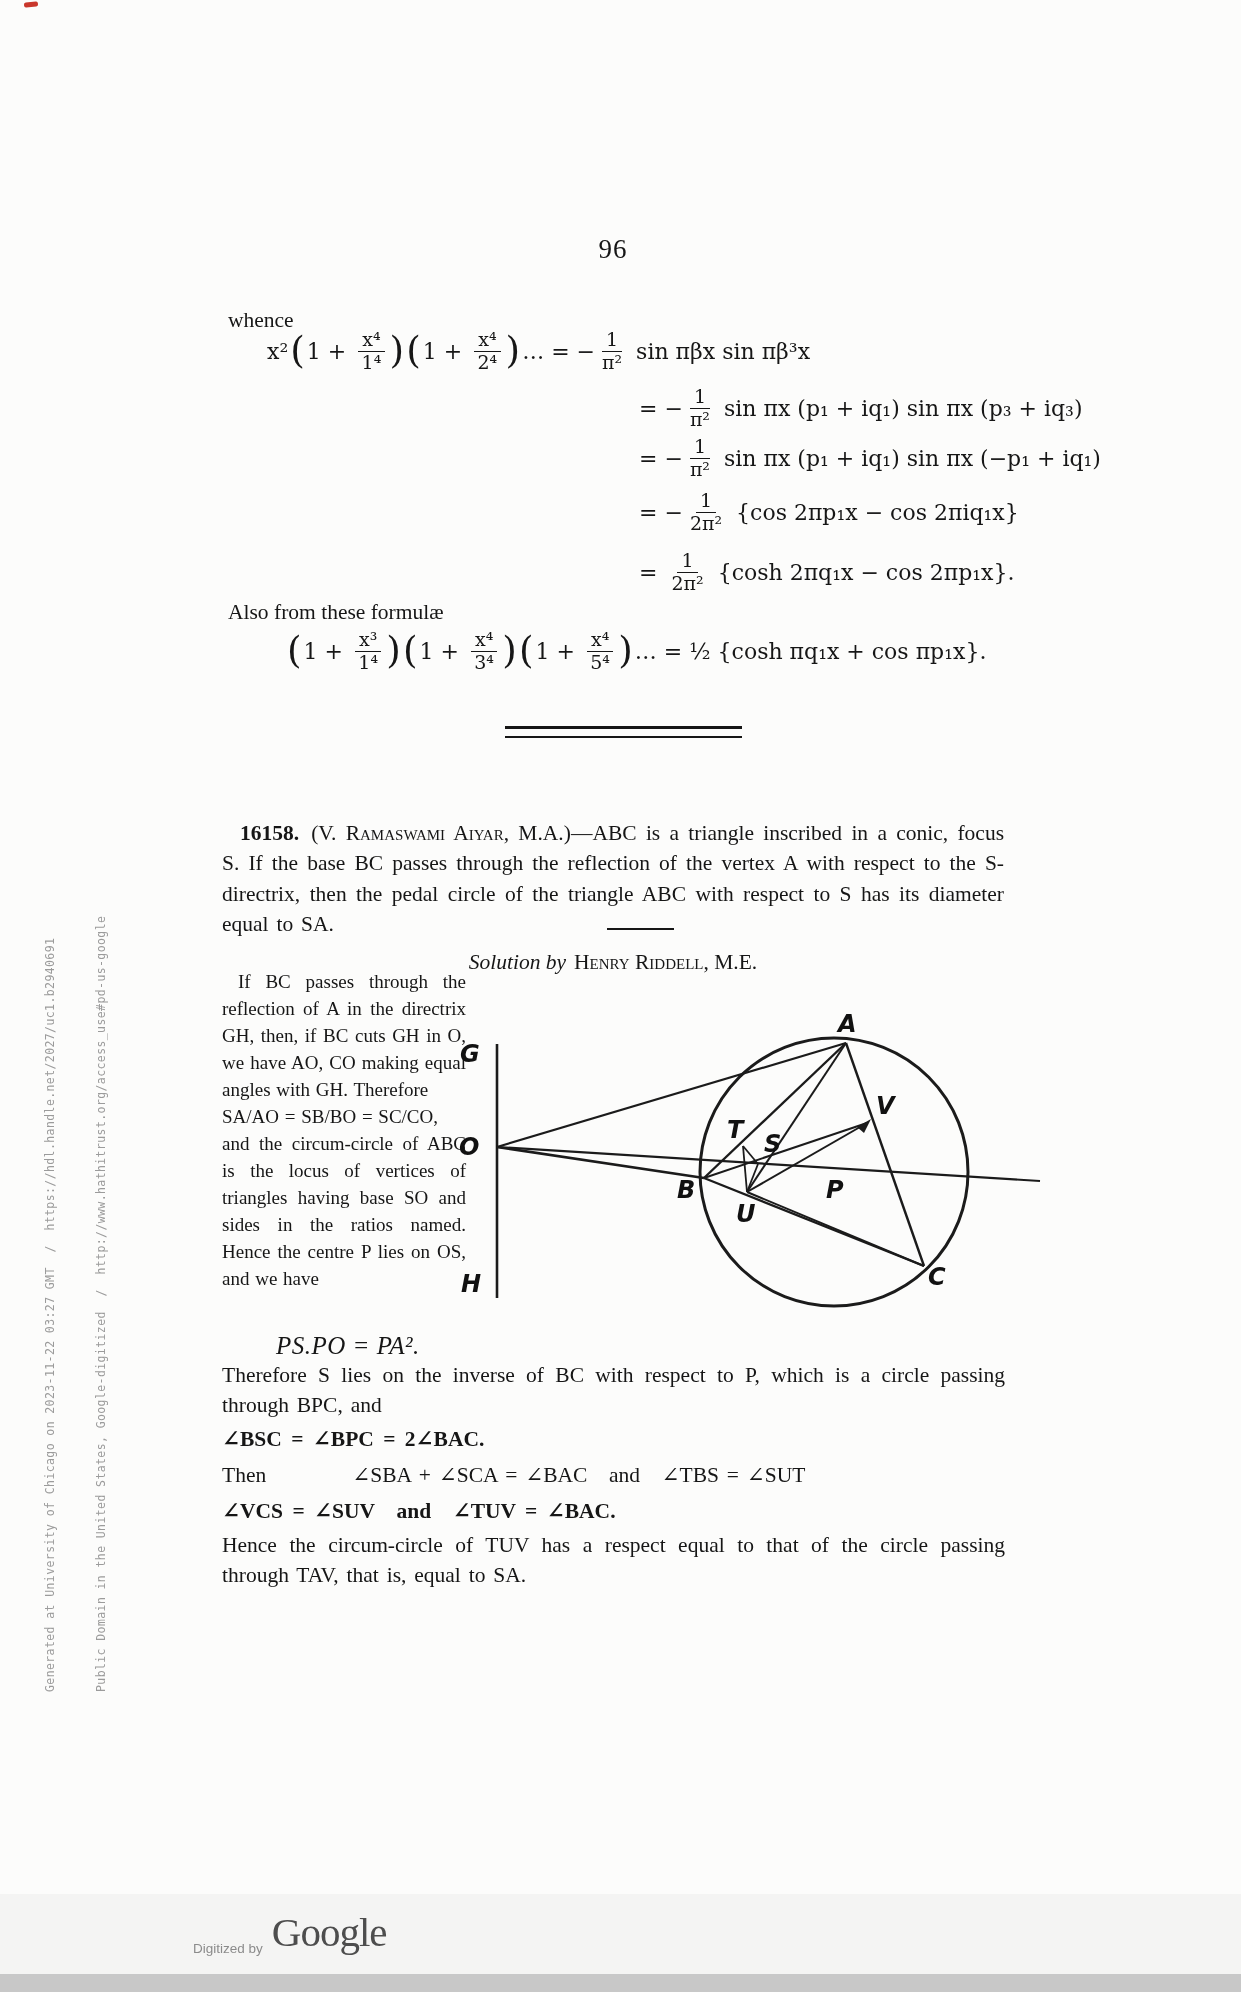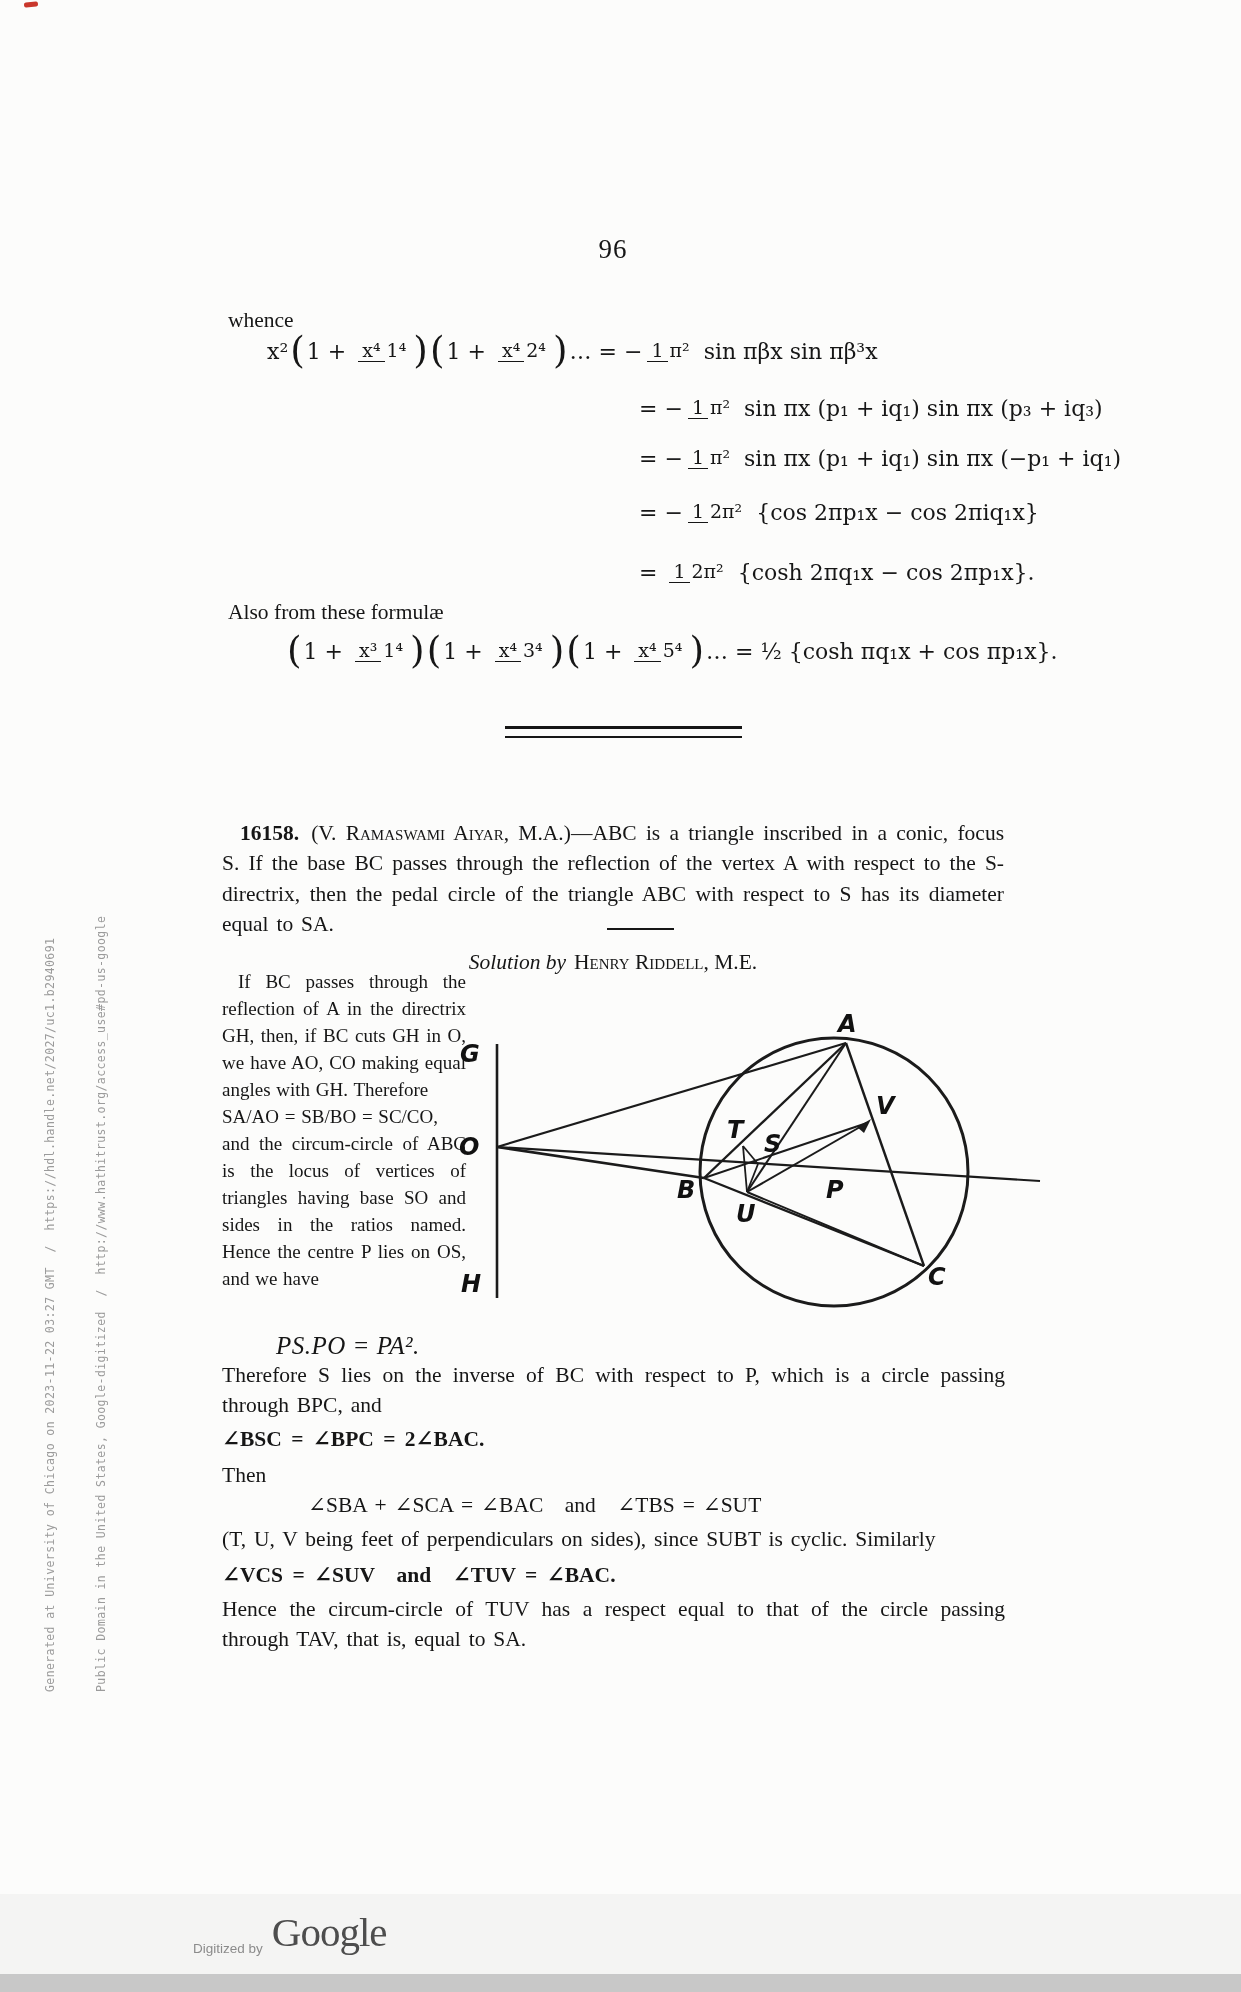--- a/index.html
+++ b/index.html
@@ -21,21 +21,21 @@
     color:#9b9b9b;white-space:pre;
   }
   
   .red-speck{left:24px;top:2px;width:14px;height:5px;background:#c9372c;border-radius:2px;transform:rotate(-6deg);}
   
   .page-number{left:222px;top:234px;width:782px;text-align:center;font-size:27px;letter-spacing:1px;}
   .plain{font-size:21.5px;}
   .math-line{display:flex;align-items:center;height:58px;font-size:22px;white-space:pre;
     font-family:"DejaVu Serif","DejaVu Sans",serif;}
   .math-line .mtx{margin:0 1px;}
-  .frac{display:inline-flex;flex-direction:row;align-items:center;vertical-align:middle;
+  .frac{display:inline-flex;flex-direction:column;align-items:center;vertical-align:middle;
     font-size:19px;line-height:1.12;margin:0 4px;}
   .frac .num{border-bottom:1.6px solid #161616;padding:0 4px;}
   .frac .den{padding:0 2px;}
   .paren{font-size:170%;font-weight:400;transform:translateY(-1px);margin:0 1px;}
   .double-rule{left:505px;top:726px;width:237px;height:7px;border-top:3px solid #161616;border-bottom:2px solid #161616;}
   .short-rule{left:607px;top:928px;width:67px;border-top:2px solid #161616;}
   .problem{left:222px;top:796px;width:782px;font-size:21.5px;line-height:30.5px;
     text-align:justify;text-indent:18px;word-spacing:2.5px;}
   .problem .num{font-weight:bold;margin-right:12px;}
   .sc{font-variant:small-caps;font-variant-caps:small-caps;}
@@ -43,21 +43,21 @@
   .solution-heading .it{font-style:italic;margin-right:8px;}
   .left-col{left:222px;top:968px;width:244px;font-size:19px;line-height:27px;word-spacing:1px;}
   .left-col p{margin:0;text-align:justify;text-indent:16px;}
   .left-col .noind{text-indent:0;}
   .col-eq{white-space:nowrap;}
   .ps-eq{left:276px;top:1332px;font-size:25px;letter-spacing:.5px;font-style:italic;}
   .cont{left:222px;top:1360px;width:783px;font-size:21.5px;line-height:30px;word-spacing:2.5px;}
   .cont p{margin:0;text-align:justify;}
   .cont .ctr{text-align:left;word-spacing:4px;font-weight:bold;}
   .mt4{margin-top:4px!important;} .mt6{margin-top:6px!important;}
-  .then-line{display:flex;margin-top:6px;flex-direction:column;}
+  .then-line{display:flex;margin-top:6px;}
   .then-line .eq{margin-left:86px;white-space:pre;}
   
   .diagram{left:452px;top:1000px;}
   .diagram line, .diagram circle{stroke:#1b1b1b;fill:none;}
   .diagram text{font-family:"DejaVu Sans","Liberation Sans",sans-serif;font-style:italic;font-weight:bold;font-size:24px;fill:#111;}
   
   .footer-band{left:0;top:1894px;width:1241px;height:98px;background:#f4f4f3;}
   .footer-strip{left:0;top:1974px;width:1241px;height:18px;background:#c8c8c8;}
   .digitized{left:193px;top:1908px;display:flex;align-items:flex-end;}
   .digitized .lbl{font-family:"Liberation Sans","DejaVu Sans",sans-serif;font-size:13.5px;color:#8b8b8b;margin-right:9px;}
@@ -142,21 +142,20 @@
   <text x="928" y="1285">C</text>
 </svg>
 
 <div class="abs cont">
   <p>Therefore S lies on the inverse of BC with respect to P, which is a circle passing through BPC, and</p>
   <div class="ctr mt4">∠BSC = ∠BPC = 2∠BAC.</div>
   <div class="then-line">
     <span>Then</span>
     <span class="eq">∠SBA + ∠SCA = ∠BAC and ∠TBS = ∠SUT</span>
   </div>
-  <p class="mt4">(T, U, V being feet of perpendiculars on sides), since SUBT is cyclic.  Similarly</p>
   <div class="ctr mt6">∠VCS = ∠SUV and ∠TUV = ∠BAC.</div>
   <p class="mt4">Hence the circum-circle of TUV has a respect equal to that of the circle passing through TAV, that is, equal to SA.</p>
 </div>
 
 <div class="abs footer-band"></div>
 <div class="abs footer-strip"></div>
 <div class="abs digitized">
   <span class="lbl">Digitized by</span>
   <span class="logo">Google</span>
 </div>

